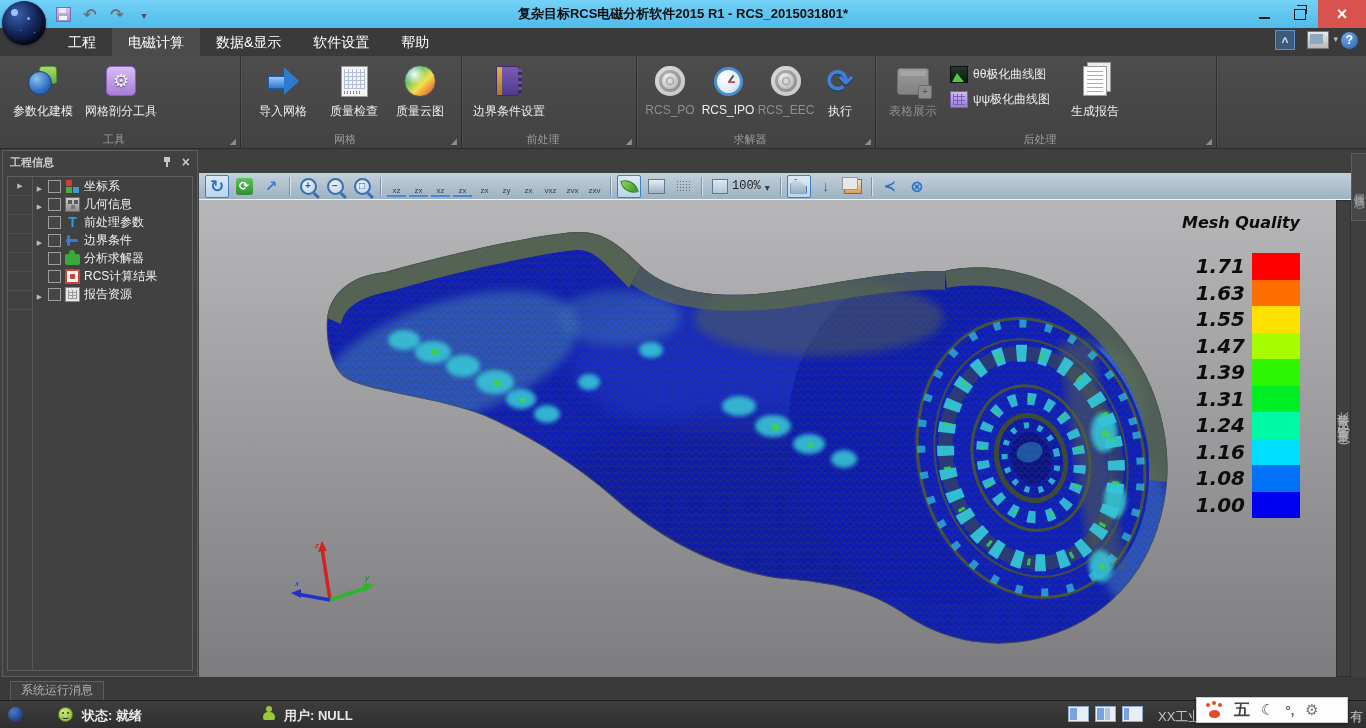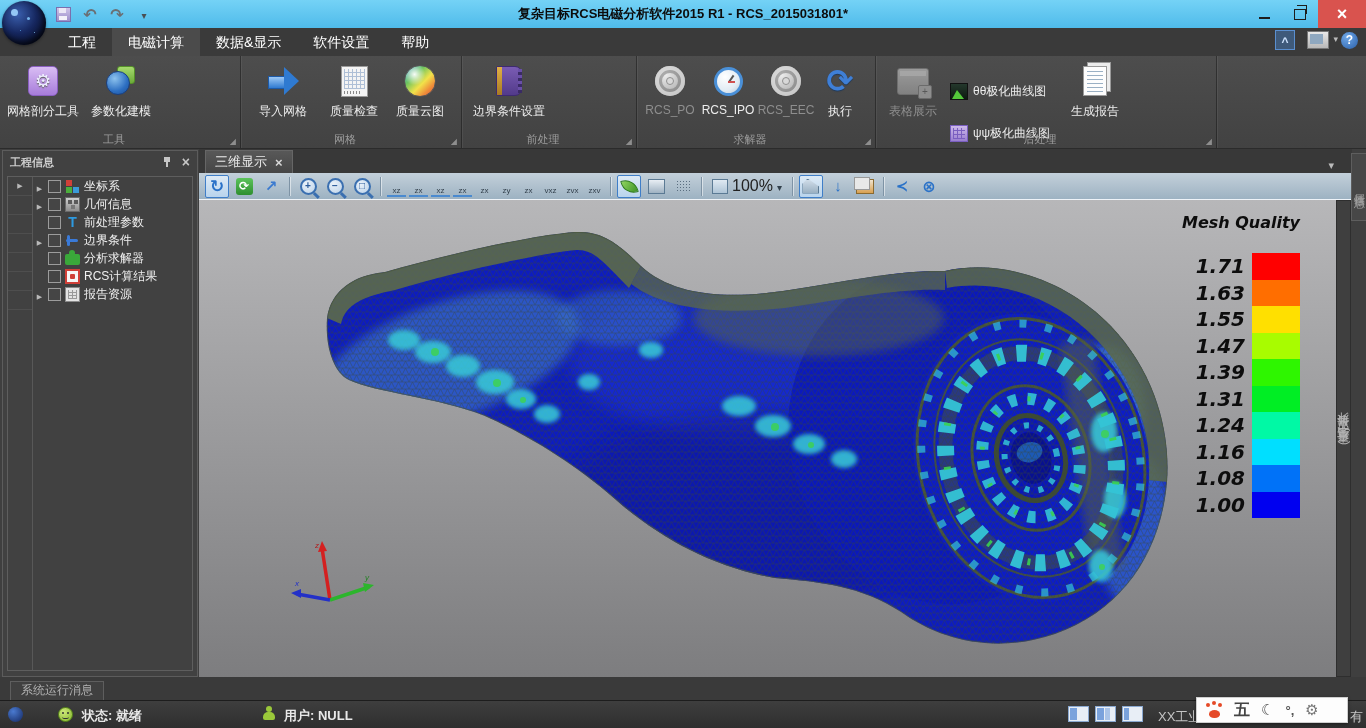--- a/index.html
+++ b/index.html
@@ -117,21 +117,21 @@
   .ic-photo i{display:block;width:100%;height:100%;
     background:radial-gradient(circle at 70% 28%,#f2ecc8 0 2.5px,rgba(0,0,0,0) 3.5px),
       radial-gradient(circle at 25% 35%,#cfe0f0 0 1px,rgba(0,0,0,0) 1.6px),
       radial-gradient(circle at 50% 20%,#cfe0f0 0 1px,rgba(0,0,0,0) 1.6px),
       linear-gradient(178deg,#16325e 62%,#6b4a28 62%);}
   .ic-report{width:22px;height:28px;background:#fdfdfd;border:1px solid #9a9a9a;position:relative;
     box-shadow:4px -4px 0 -1px #ececec,4px -4px 0 0 #9a9a9a;}
   .ic-report::before{content:"";position:absolute;left:3px;top:3px;right:3px;bottom:3px;
     background-image:repeating-linear-gradient(0deg,#9ab0c4 0 1px,transparent 1px 4px);}
   .smallcol{display:flex;flex-direction:column;justify-content:center;gap:8px;padding:6px 8px 0 4px;}
-  .sbtn{display:flex;align-items:center;gap:5px;font-size:12px;color:#ececec;white-space:nowrap;margin-top:17px;}
+  .sbtn{display:flex;align-items:center;gap:5px;font-size:12px;color:#ececec;white-space:nowrap;}
   .ic-mini-theta{width:16px;height:15px;background:linear-gradient(#24382c,#0d1a10);border:1px solid #111;position:relative;overflow:hidden;}
   .ic-mini-theta::after{content:"";position:absolute;bottom:0;left:1px;width:0;height:0;
     border-bottom:9px solid #54c83a;border-left:5px solid transparent;border-right:7px solid transparent;}
   .ic-mini-psi{width:16px;height:15px;background:linear-gradient(#cdb9ea,#9a7fd0);border:1px solid #7a5fc0;position:relative;}
   .ic-mini-psi::after{content:"";position:absolute;inset:2px;
     background-image:repeating-linear-gradient(0deg,#7a5fc0 0 1px,transparent 1px 4px),
                      repeating-linear-gradient(90deg,#7a5fc0 0 1px,transparent 1px 4px);}
   .vsep{width:1px;background:rgba(0,0,0,.35);box-shadow:1px 0 0 rgba(255,255,255,.06);margin:6px 2px 18px 2px;}
 
   
@@ -200,21 +200,21 @@
     font-size:8px;color:#33414d;padding:0 1px;border-bottom:2px solid transparent;}
   .viewbtn.mark{border-bottom-color:#4a8ad0;}
   .v-leaf{width:15px;height:15px;}
   .v-leaf::before{content:"";display:block;width:13px;height:13px;border-radius:0 90% 0 90%;
     background:linear-gradient(135deg,#8fd45e,#3f9428);transform:rotate(-15deg);border:1px solid #2e7a1e;}
   .v-flat{width:15px;height:13px;background:linear-gradient(#e8eef4,#9fb2c2);border:1px solid #5b7astrip;}
   .v-flat{border:1px solid #5b7a94;}
   .v-grid{width:15px;height:13px;background-image:radial-gradient(#5a6e80 0.8px,transparent 1px);background-size:3px 3px;}
   .v-scalebox{display:flex;align-items:center;gap:4px;padding:0 4px;height:21px;}
   .v-scalesq{width:14px;height:13px;background:linear-gradient(#dfe9f2,#aec4d6);border:1px solid #5b7a94;}
-  .v-scaletext{font-size:16px;color:#222;}
+  .v-scaletext{font-size:12px;color:#222;font-family:Liberation Mono, monospace;}
   .v-scaledrop::before{content:"\25BE";font-size:10px;color:#33414d;}
   .v-clip{width:15px;height:13px;background:linear-gradient(#cfdce8,#9ab0c2);border:1px solid #5b7a94;
     clip-path:polygon(0 100%,0 35%,30% 0,100% 55%,100% 100%);}
   .v-down::before{content:"\2193";font-size:15px;color:#2a72c8;font-weight:bold;}
   .v-copy{width:16px;height:13px;background:linear-gradient(#f0e4d0,#d8a050);border:1px solid #8a6a30;position:relative;}
   .v-copy::before{content:"";position:absolute;left:-3px;top:-3px;width:14px;height:11px;background:#e8e8e8;border:1px solid #999;}
   .v-share::before{content:"\227A";font-size:15px;color:#2a72c8;font-weight:bold;}
   .v-closeview::before{content:"\2297";font-size:16px;color:#2a72c8;font-weight:bold;}
 
   .canvas{position:absolute;left:0;top:51px;width:1137px;height:477px;
@@ -317,29 +317,29 @@
   <span class="ic-collapse"></span>
   <span class="ic-monitor"></span>
   <span class="ic-help">?</span>
 </div>
 
 <div class="ribbon">
 
   <div class="rgroup" style="width:232px;">
     <div class="rbtn">
       <span class="ricon">
+          <span class="ic-param"></span>
+        </span>
+      <span>参数化建模</span>
+    </div>
+    <div class="rbtn">
+      <span class="ricon">
           <span class="ic-meshtool"></span>
         </span>
       <span>网格剖分工具</span>
-    </div>
-    <div class="rbtn">
-      <span class="ricon">
-          <span class="ic-param"></span>
-        </span>
-      <span>参数化建模</span>
     </div>
     <div class="rglabel">工具</div>
     <span class="rlauncher"></span>
   </div>
 
   <div class="rgroup" style="width:212px;">
     <div class="rbtn narrow" style="width:76px;">
       <span class="ricon">
           <span class="ic-import"></span>
         </span>
@@ -490,27 +490,20 @@
           <span class="tarrow"></span>
           <span class="cb"></span>
           <span class="ticon t-report2"></span>
           <span class="tlabel">报告资源</span>
         </div>
       </div>
     </div>
   </div>
 
   <div class="vpcol">
-    <div class="tabstrip">
-      <div class="vtab">
-        <span>三维显示</span>
-        <span class="vtabx"></span>
-      </div>
-      <span class="stripdrop"></span>
-    </div>
 
     <div class="vtoolbar">
       <span class="vt sel">
           <span class="v-rotate"></span>
         </span>
       <span class="vt">
           <span class="v-spin"></span>
         </span>
       <span class="vt">
           <span class="v-pan"></span>

